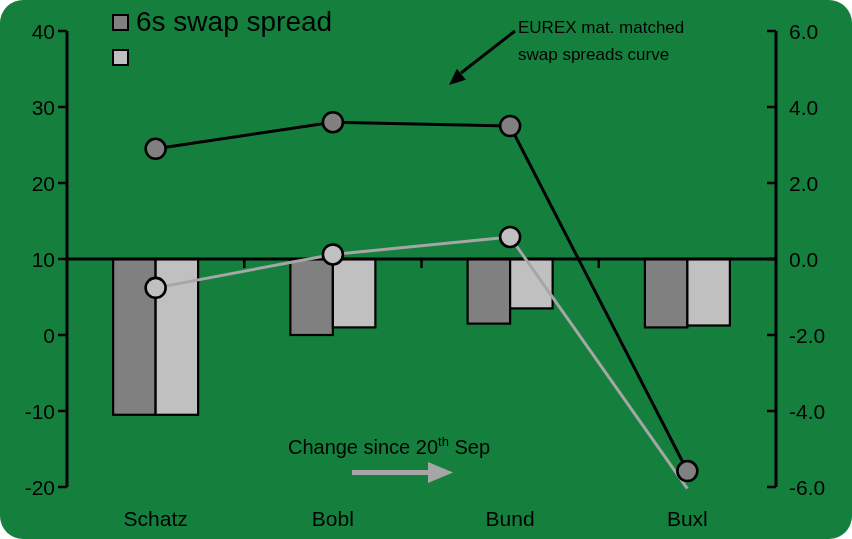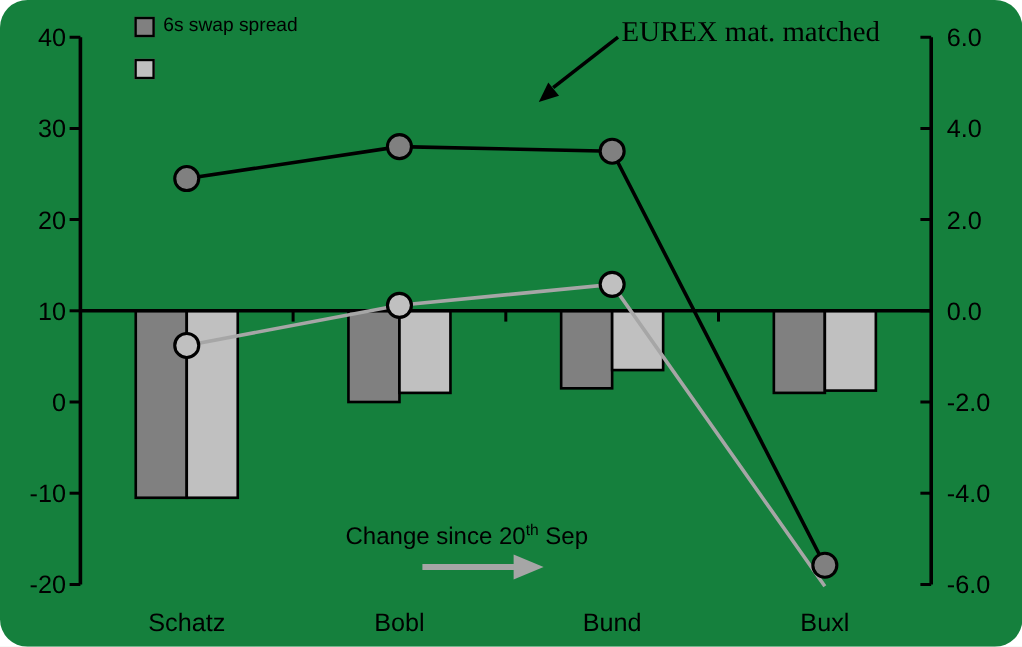--- a/index.html
+++ b/index.html
@@ -8,24 +8,24 @@
     width:852px;height:539px;
     background:#15803d;
     font-family:"Liberation Sans", sans-serif;
     overflow:hidden;
     border-radius:23px;
   }
   svg{position:absolute;left:0;top:0;}
   .legend{position:absolute;left:112px;top:8px;}
   .legend-row{display:flex;align-items:center;gap:7px;height:28px;margin-bottom:7px;}
   .swatch{display:inline-block;width:13px;height:13px;border:2px solid #000;box-sizing:content-box;}
-  .legend-label{font-size:16px;color:#000;white-space:nowrap;}
+  .legend-label{font-size:28px;color:#000;white-space:nowrap;}
   .curve-annotation{
     position:absolute;left:518px;top:14px;
-    font-size:24px;line-height:27px;color:#000;white-space:nowrap;font-family:Liberation Serif, serif;
+    font-size:17px;line-height:27px;color:#000;white-space:nowrap;
   }
   .change-label{
     position:absolute;left:254px;top:434px;width:270px;
     text-align:center;font-size:20px;color:#000;white-space:nowrap;
   }
   .change-label sup{font-size:13px;}
   text{font-family:"Liberation Sans", sans-serif;font-size:21px;fill:#000;}
 </style>
 </head>
 <body>
@@ -108,17 +108,18 @@
       <span class="swatch" style="background-color: rgb(128, 128, 128);"></span>
       <span class="legend-label">6s swap spread</span>
     </div>
     <div class="legend-row">
       <span class="swatch" style="background-color: rgb(192, 192, 192);"></span>
     </div>
   </div>
 
   <div class="curve-annotation">
     <div>EUREX mat. matched</div>
+    <div>swap spreads curve</div>
   </div>
 
   <div class="change-label"><span>Change since 20</span><sup>th</sup><span> Sep</span></div>
 
 </div>
 
 </body></html>

